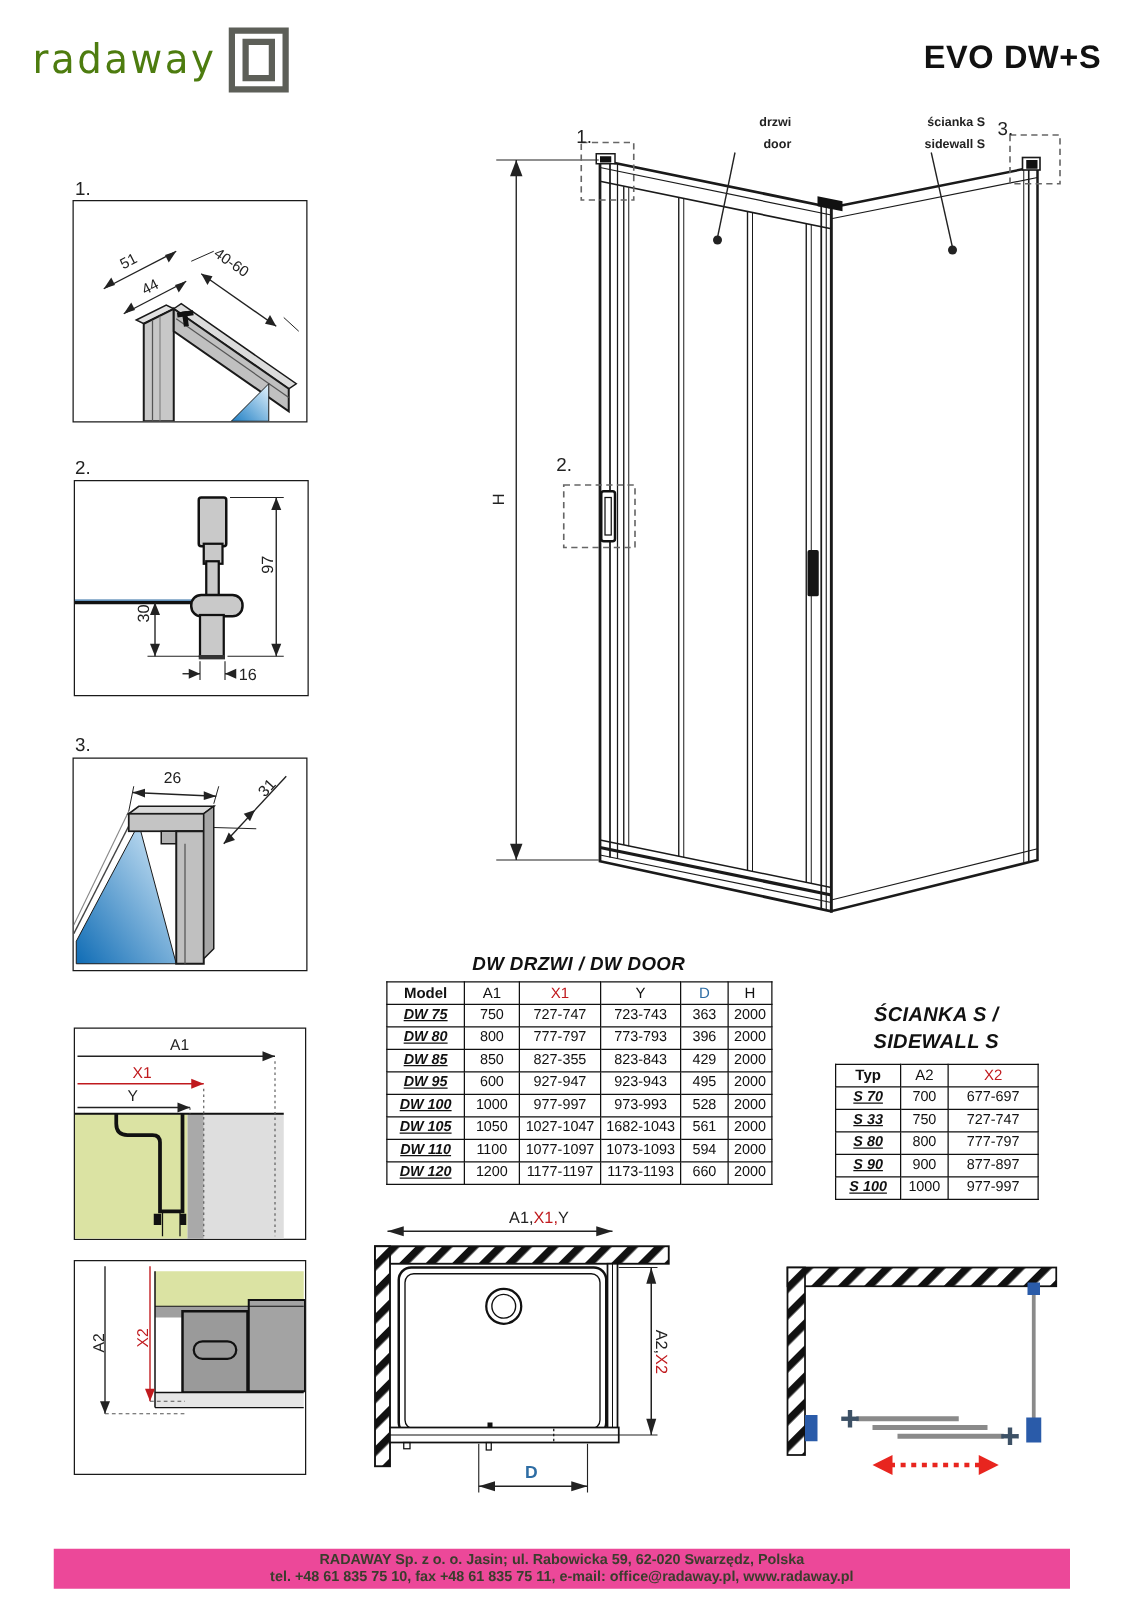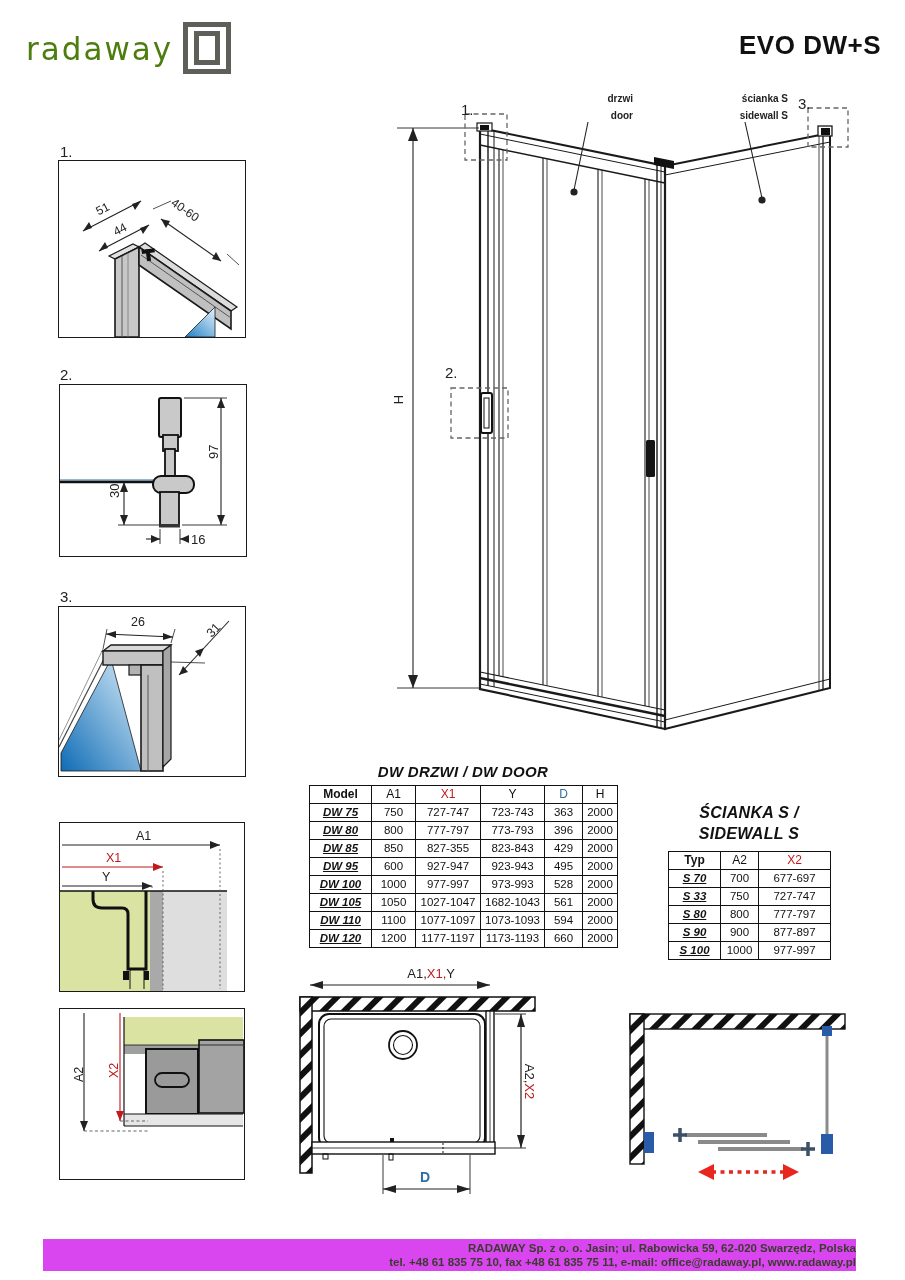--- a/index.html
+++ b/index.html
@@ -26,21 +26,21 @@
   .tbl-title{font-size:15px;font-weight:bold;font-style:italic;text-align:center;letter-spacing:.3px;}
   table.spec{border-collapse:collapse;background:#fff;table-layout:fixed;}
   table.spec th,table.spec td{border:1.7px solid #111;text-align:center;vertical-align:middle;
       font-size:11.5px;padding:0;height:17px;line-height:15px;overflow:hidden;white-space:nowrap;}
   table.spec th{font-weight:normal;font-size:12px;}
   table.spec th.bold{font-weight:bold;}
   table.spec th.redh{color:#c01a1e;}
   table.spec th.blueh{color:#2e6da4;}
   table.spec td:first-child{font-weight:bold;font-style:italic;text-decoration:underline;}
   
-  .footer{background:#d946ef;text-align:right;color:#3a3d2d;font-weight:bold;font-size:11.5px;line-height:14px;
+  .footer{background:#ec4899;text-align:center;color:#3a3d2d;font-weight:bold;font-size:11.5px;line-height:14px;
           padding-top:2px;}
   svg text{font-family:"Liberation Sans",sans-serif;fill:#222;}
   svg text.r{fill:#c01a1e;}
   svg text.b{fill:#2e6da4;}
 </style>
 </head>
 <body>
 
 <div id="page">
 

